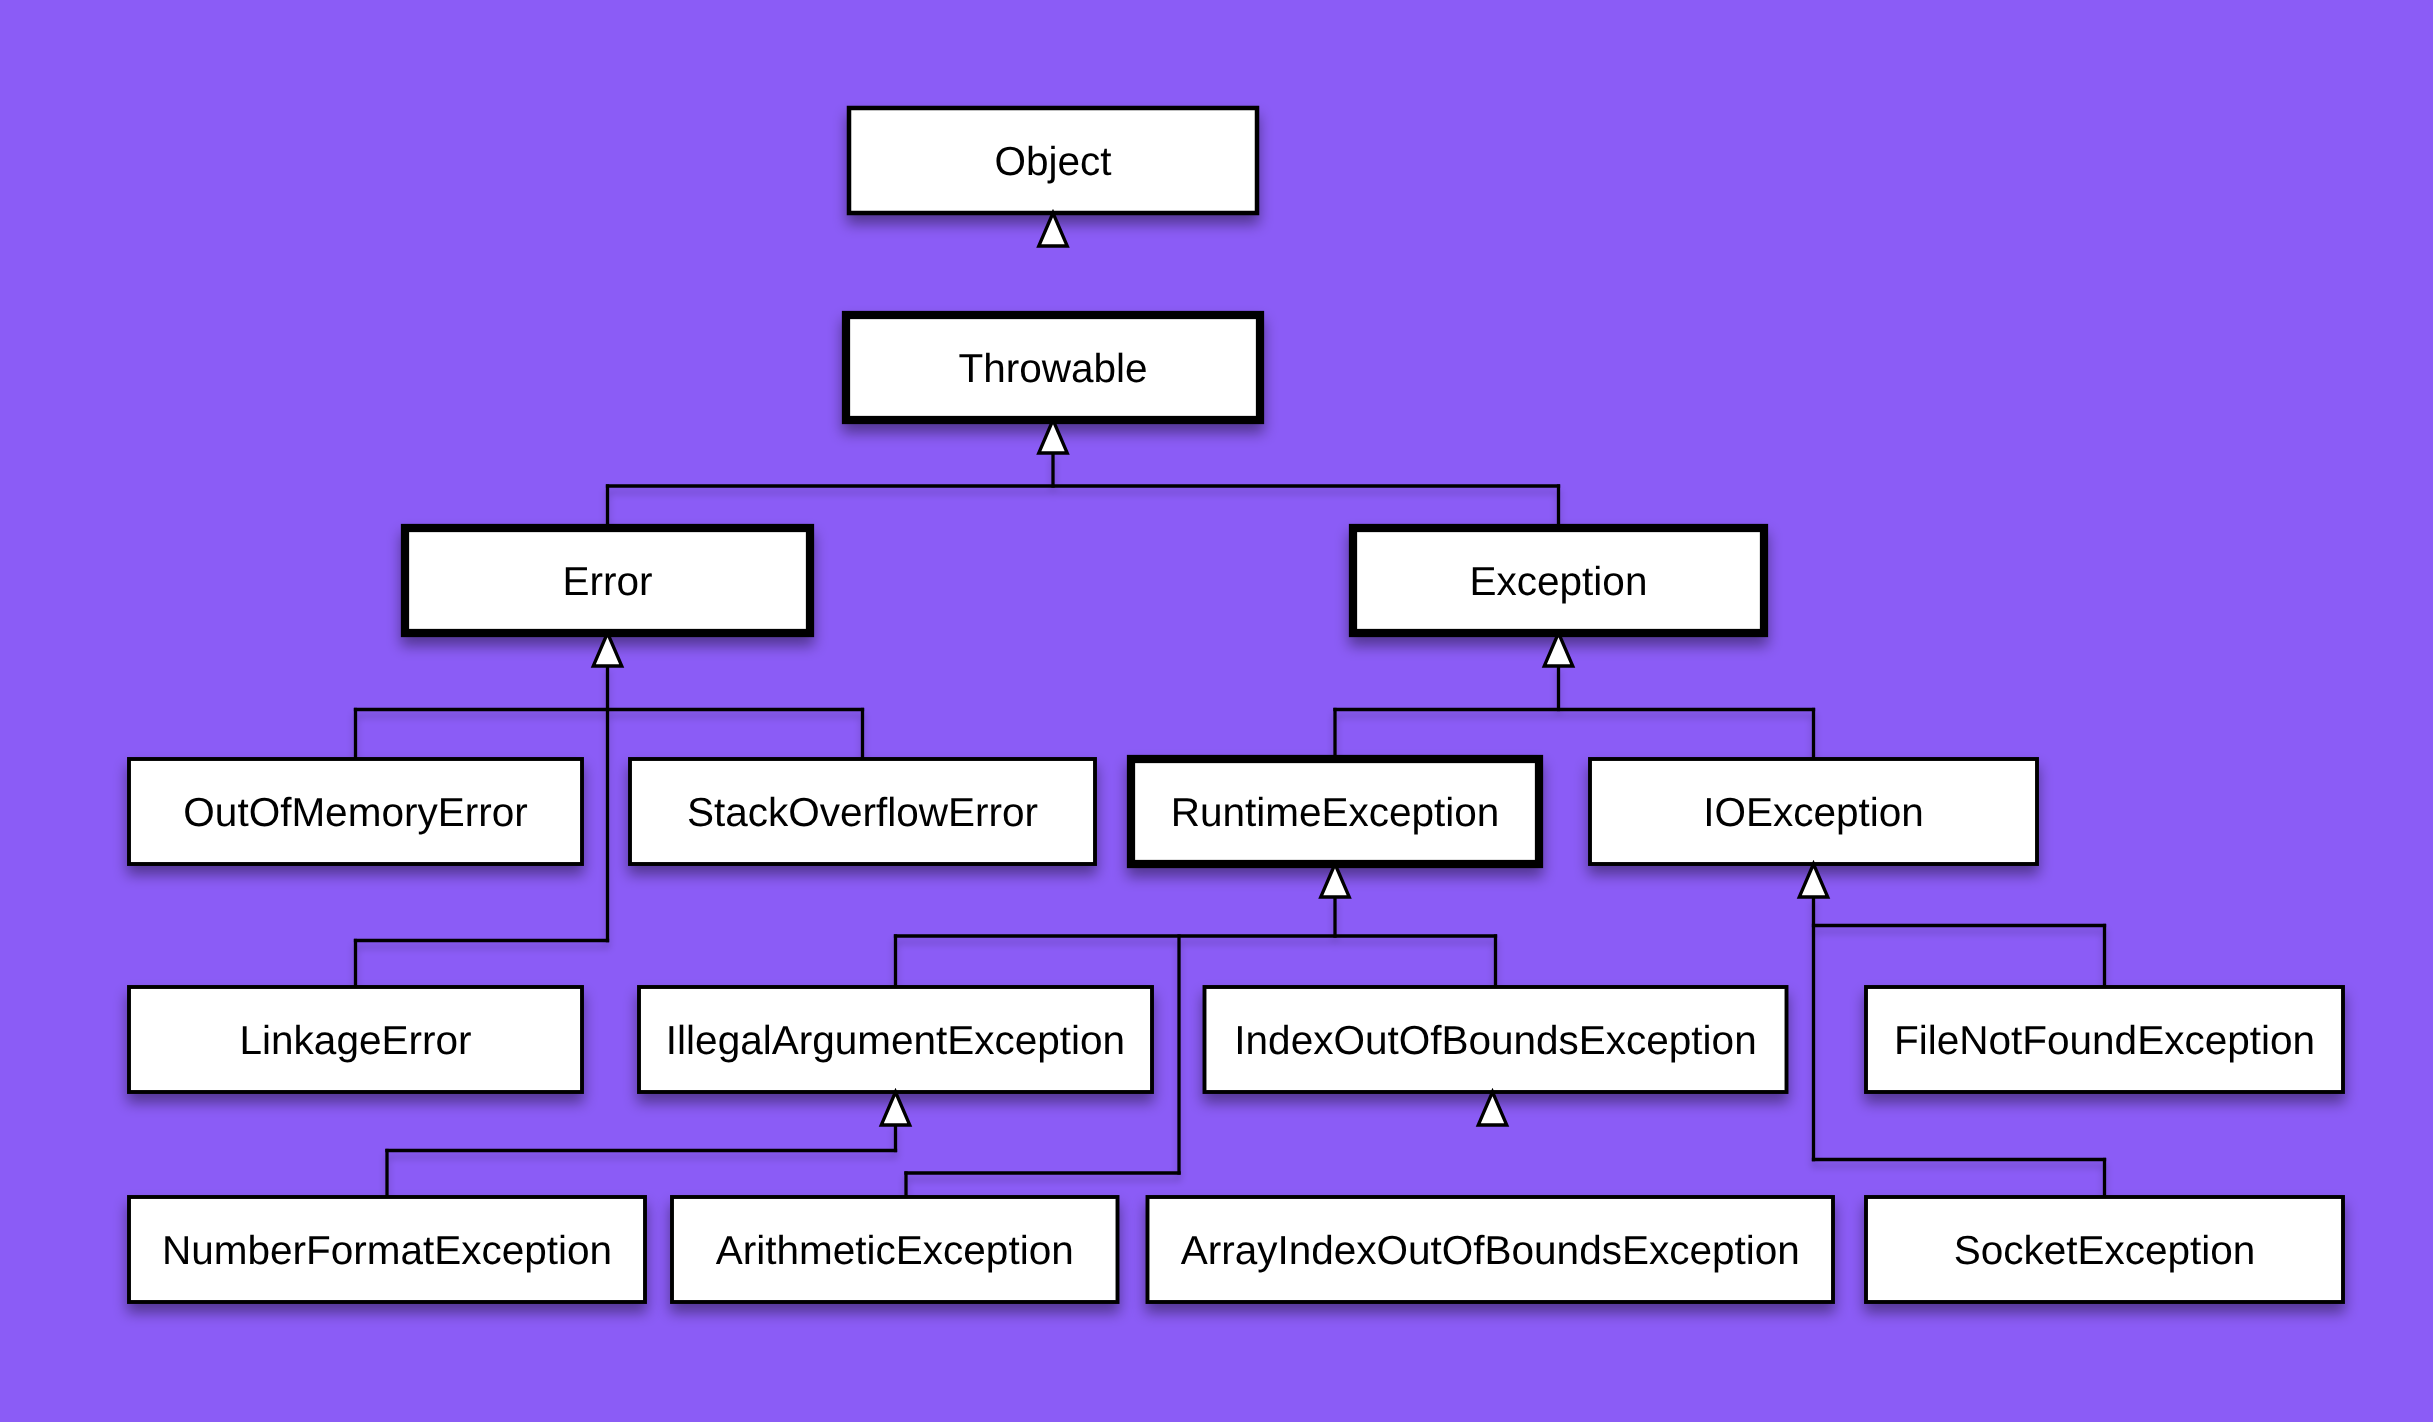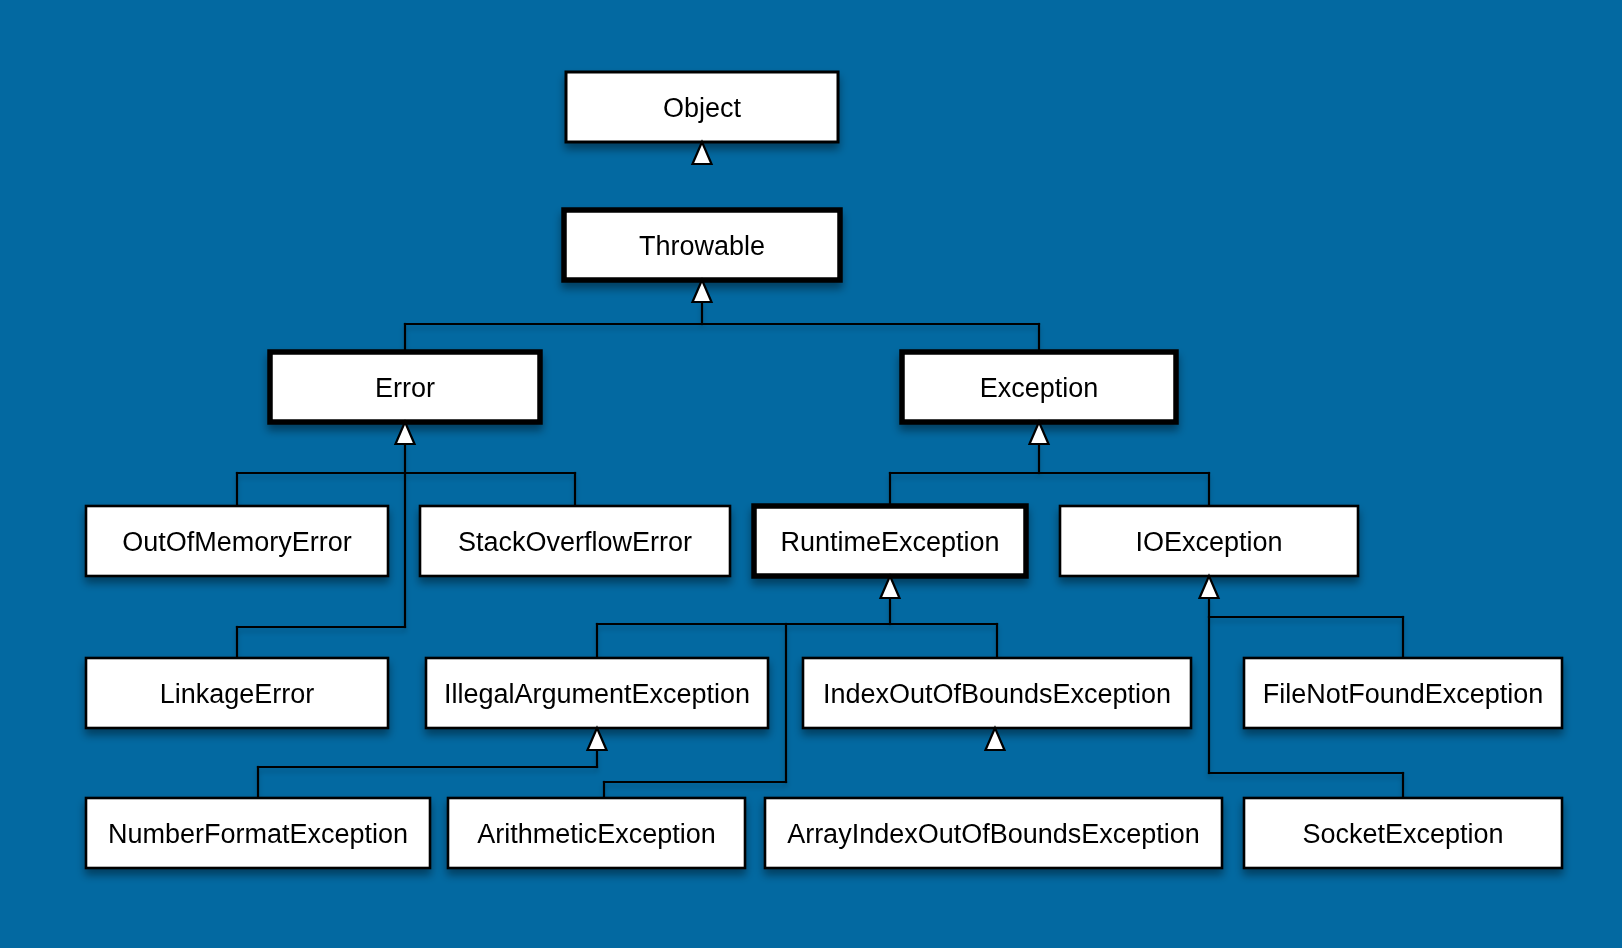--- a/index.html
+++ b/index.html
@@ -4,21 +4,21 @@
 <style>
   html, body {
     margin: 0;
     padding: 0;
     background: #ffffff;
   }
   #stage {
     position: relative;
     width: 1622px;
     height: 948px;
-    background: #0369a1;
+    background: #8b5cf6;
     overflow: hidden;
   }
   svg {
     display: block;
     font-family: "Liberation Sans", "DejaVu Sans", sans-serif;
   }
   .node-label {
     font-size: 27px;
     fill: #000000;
     text-anchor: middle;

